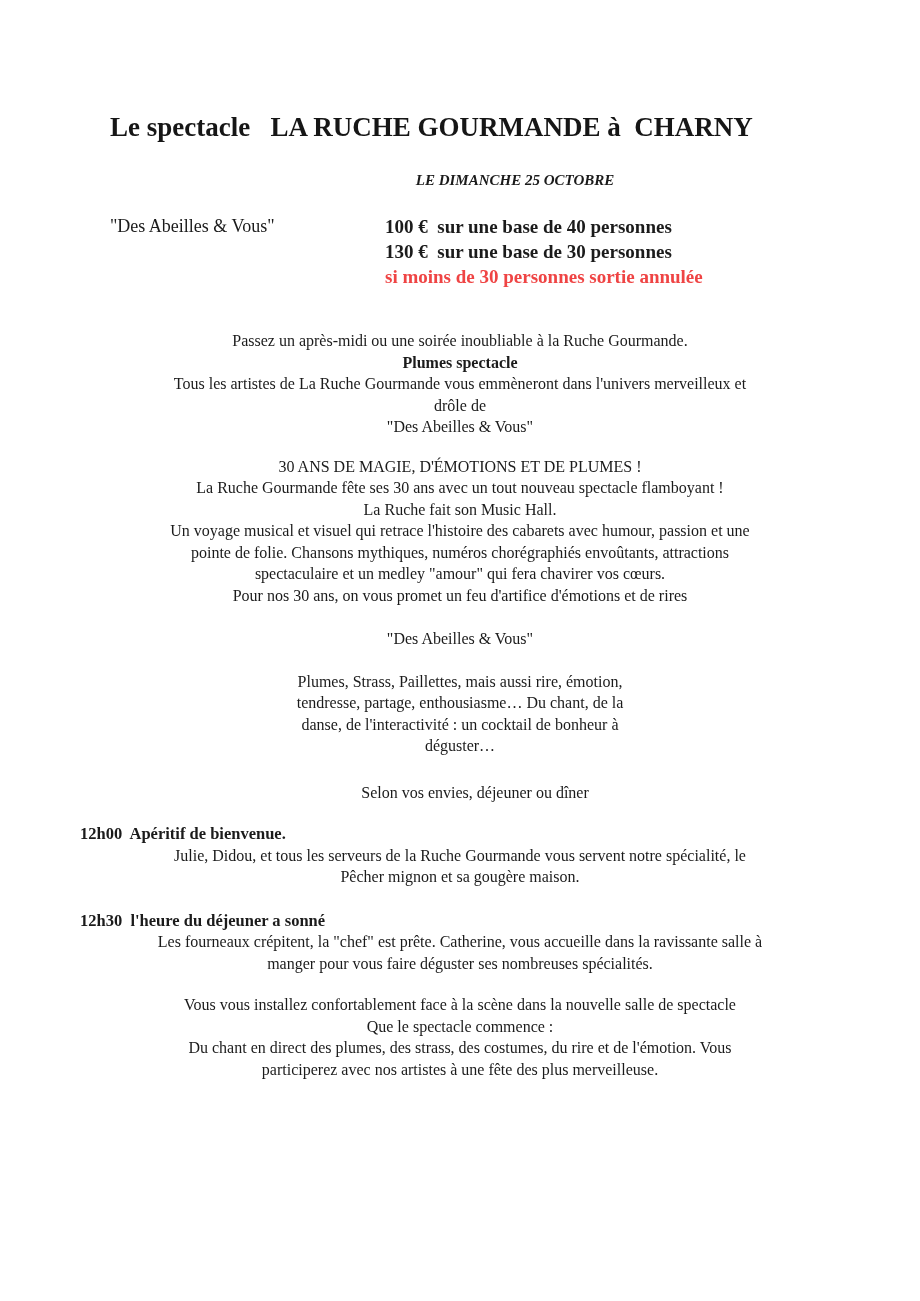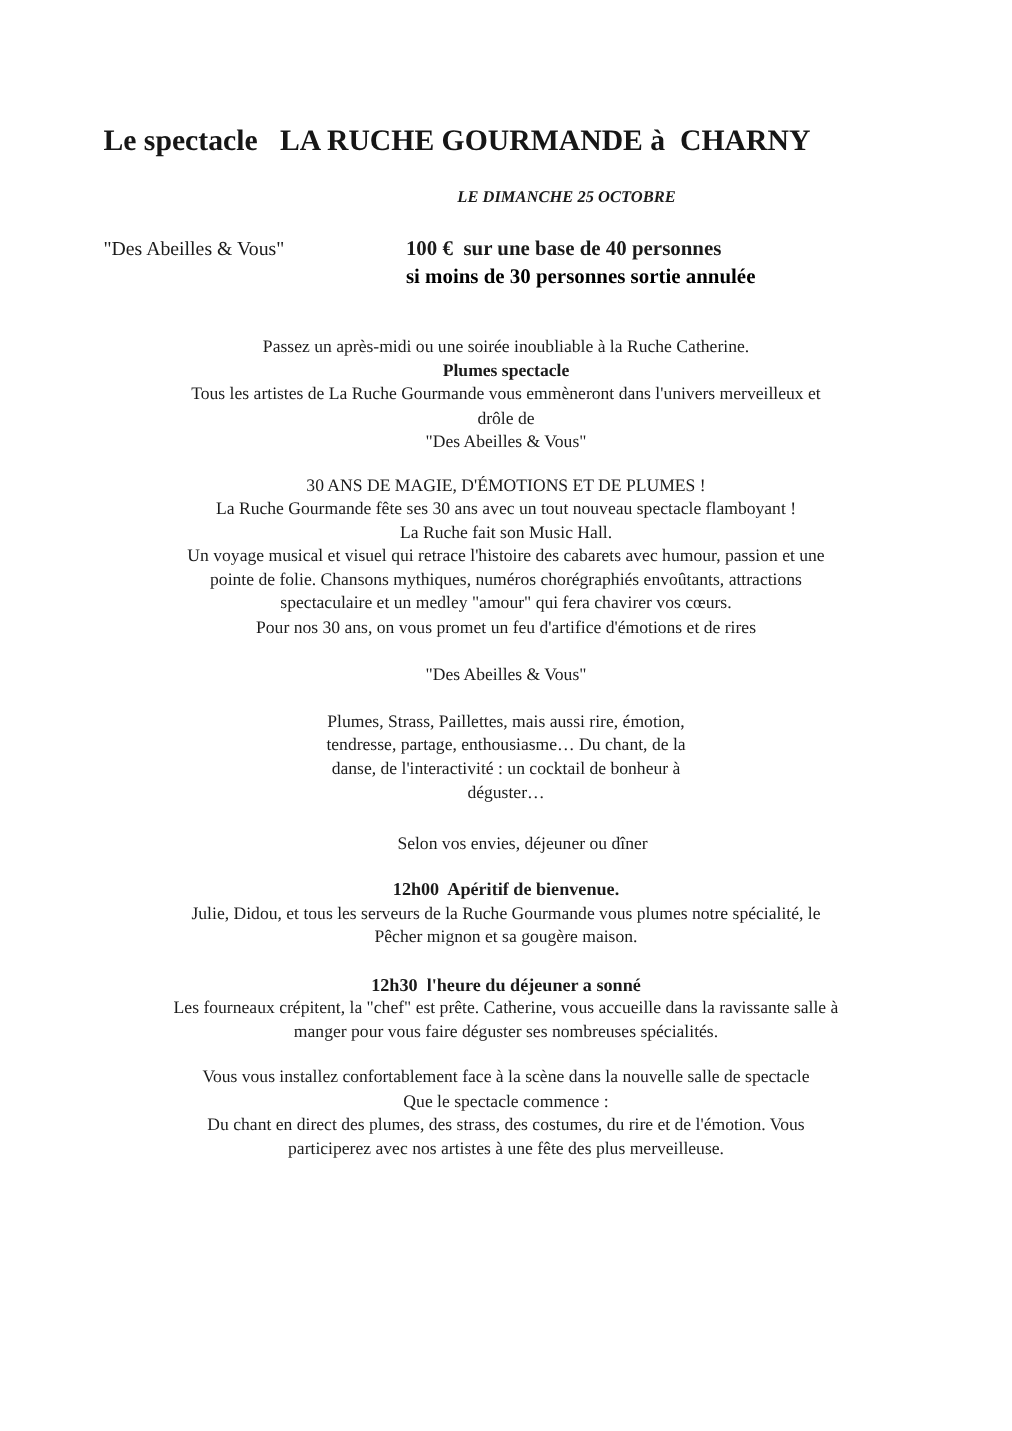--- a/index.html
+++ b/index.html
@@ -5,21 +5,21 @@
   html,body{margin:0;padding:0;background:#ffffff;}
   .page{
     position:relative;
     width:920px;
     height:1301px;
     margin:0 auto;
     background:#ffffff;
     font-family:"Liberation Serif","DejaVu Serif",serif;
     color:#1b1b1b;
     box-sizing:border-box;
-    padding:0 64px;
+    padding:0 80px;
     overflow:hidden;
   }
   .page [data-bind]{white-space:pre-wrap;}
   .title{
     margin:112px 0 0 30px;
     font-size:27px;
     line-height:30px;
     font-weight:bold;
     color:#161616;
   }
@@ -42,21 +42,21 @@
   .price-col{flex:1 1 auto;}
   .price-line{
     font-size:19px;
     line-height:25px;
     font-weight:bold;
   }
   .price-warning{
     font-size:19px;
     line-height:25px;
     font-weight:bold;
-    color:#000000;
+    color:#ef4444;
   }
   .para{
     font-size:16px;
     line-height:21.5px;
     text-align:center;
   }
   .para.bold{font-weight:bold;}
   .intro{margin-top:41px;}
   .anniversary{margin-top:18px;}
   .show-repeat{margin-top:22px;}
@@ -69,21 +69,20 @@
     text-align:center;
   }
   .sched{margin-top:20px;}
   .sched-12h30{margin-top:22px;}
   .sched-15h00{margin-top:20px;}
   .sched-17h30{margin-top:23px;}
   .sched-heading{
     font-size:16.5px;
     line-height:21.5px;
     font-weight:bold;
-    text-align:center;
   }
   .sched-body{
     font-size:16px;
     line-height:21.5px;
     text-align:center;
   }
 </style>
 </head>
 <body>
 
@@ -92,26 +91,27 @@
   <h1 class="title" data-bind="doc.title">Le spectacle   LA RUCHE GOURMANDE à  CHARNY</h1>
 
   <div class="subtitle-row">
     <span class="subtitle" data-bind="doc.date_line">LE DIMANCHE 25 OCTOBRE</span>
   </div>
 
   <div class="price-row">
     <div class="show-label" data-bind="doc.show_name">"Des Abeilles &amp; Vous"</div>
     <div class="price-col">
       <div class="price-line" data-bind="doc.pricing.base40">100 €  sur une base de 40 personnes</div>
+      <div class="price-line" data-bind="doc.pricing.base30">130 €  sur une base de 30 personnes</div>
       <div class="price-warning" data-bind="doc.pricing.cancellation">si moins de 30 personnes sortie annulée</div>
     </div>
   </div>
 
   <div class="intro">
-    <div class="para" data-bind="doc.intro.line1">Passez un après-midi ou une soirée inoubliable à la Ruche Catherine.</div>
+    <div class="para" data-bind="doc.intro.line1">Passez un après-midi ou une soirée inoubliable à la Ruche Gourmande.</div>
     <div class="para bold" data-bind="doc.intro.heading">Plumes spectacle</div>
     <div class="para" data-bind="doc.intro.body">Tous les artistes de La Ruche Gourmande vous emmèneront dans l'univers merveilleux et
 drôle de
 "Des Abeilles &amp; Vous"</div>
   </div>
 
   <div class="para anniversary" data-bind="doc.anniversary">30 ANS DE MAGIE, D'ÉMOTIONS ET DE PLUMES !
 La Ruche Gourmande fête ses 30 ans avec un tout nouveau spectacle flamboyant !
 La Ruche fait son Music Hall.
 Un voyage musical et visuel qui retrace l'histoire des cabarets avec humour, passion et une
@@ -123,21 +123,21 @@
 
   <div class="para description" data-bind="doc.description">Plumes, Strass, Paillettes, mais aussi rire, émotion,
 tendresse, partage, enthousiasme… Du chant, de la
 danse, de l'interactivité : un cocktail de bonheur à
 déguster…</div>
 
   <div class="meal-note" data-bind="doc.meal_note">Selon vos envies, déjeuner ou dîner</div>
 
   <div class="sched">
     <div class="sched-heading" data-bind="doc.schedule.0.heading">12h00  Apéritif de bienvenue.</div>
-    <div class="sched-body" data-bind="doc.schedule.0.body">Julie, Didou, et tous les serveurs de la Ruche Gourmande vous plumes notre spécialité, le
+    <div class="sched-body" data-bind="doc.schedule.0.body">Julie, Didou, et tous les serveurs de la Ruche Gourmande vous servent notre spécialité, le
 Pêcher mignon et sa gougère maison.</div>
   </div>
 
   <div class="sched sched-12h30">
     <div class="sched-heading" data-bind="doc.schedule.1.heading">12h30  l'heure du déjeuner a sonné</div>
     <div class="sched-body" data-bind="doc.schedule.1.body">Les fourneaux crépitent, la "chef" est prête. Catherine, vous accueille dans la ravissante salle à
 manger pour vous faire déguster ses nombreuses spécialités.</div>
   </div>
 
   <div class="sched sched-15h00">

